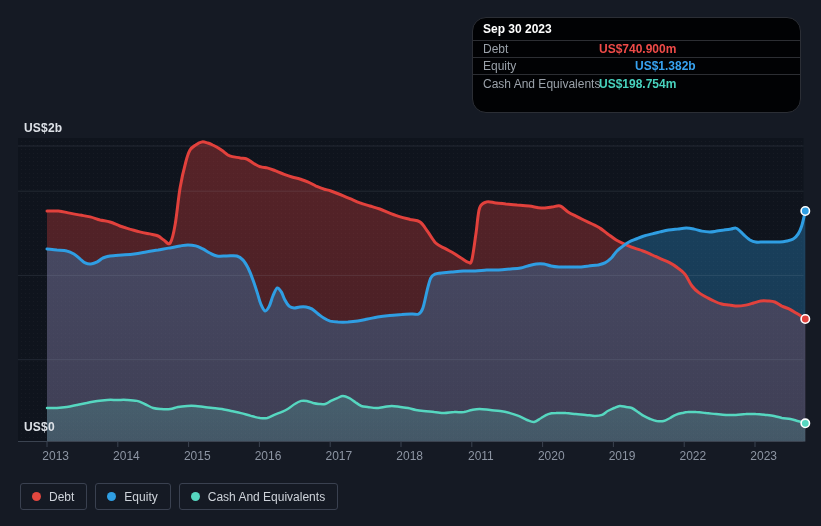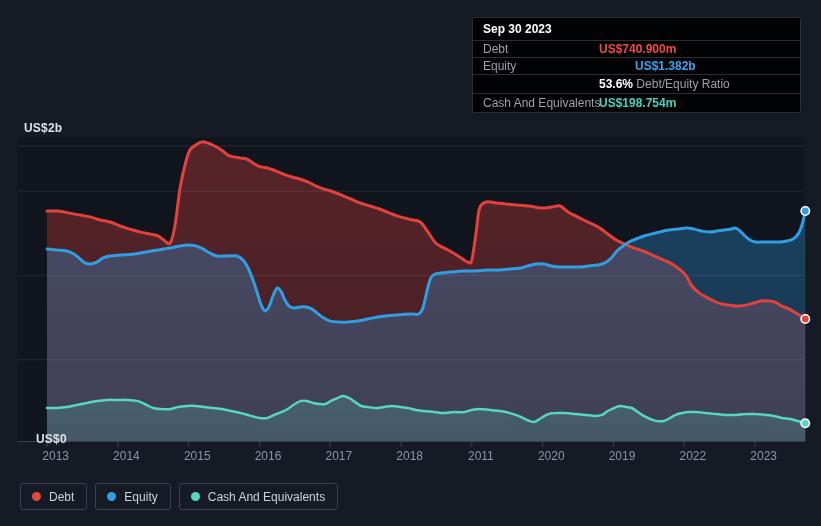--- a/index.html
+++ b/index.html
@@ -8,30 +8,30 @@
     background:#151a24;font-family:"Liberation Sans",sans-serif;
     -webkit-font-smoothing:antialiased;
   }
   .plot{position:absolute;left:0;top:0;width:821px;height:526px;}
   svg.chart{position:absolute;left:0;top:0;}
   .ylabel{
     position:absolute;left:24px;color:#dde1e7;font-size:12px;font-weight:bold;
     letter-spacing:0.2px;
   }
   .ylabel.top{top:121px;}
-  .ylabel.bottom{top:432px;margin-left:12px;}
+  .ylabel.bottom{top:420px;}
   .xlabel{
     position:absolute;width:44px;text-align:right;top:449px;
     color:#8d95a3;font-size:12px;
   }
   
   .tooltip{
     position:absolute;left:472px;top:17px;width:329px;height:96px;
     background:#010204;border:1px solid #2b2e35;box-sizing:border-box;
-    border-radius:2px;font-size:12px;
+    border-radius:14px;font-size:12px;
   }
   .tt-title{
     height:22px;line-height:23px;padding-left:10px;color:#ffffff;font-weight:bold;
   }
   .tt-row{
     position:relative;height:16px;line-height:17px;border-top:1px solid #2c2e33;
     padding-left:10px;
   }
   .tt-row.tall{height:18px;line-height:19px;}
   .tt-label{color:#9aa1a9;}
@@ -120,23 +120,20 @@
     <div class="tt-title">Sep 30 2023</div>
     <div class="tt-row">
       <span class="tt-label">Debt</span>
       <span class="tt-value" style="color: rgb(239, 75, 72);">US$740.900m</span>
     </div>
     <div class="tt-row">
       <span class="tt-label">Equity</span>
       <span class="tt-value" style="color: rgb(56, 163, 241); margin-left: 36px;">US$1.382b</span>
     </div>
     <div class="tt-row tall">
-      <span class="tt-value"><span class="tt-ratio-bold">53.6%</span><span class="tt-ratio-rest"> Debt/Equity Ratio</span></span>
-    </div>
-    <div class="tt-row tall">
       <span class="tt-label">Cash And Equivalents</span>
       <span class="tt-value" style="color: rgb(72, 210, 190);">US$198.754m</span>
     </div>
   </div>
 
   <div class="legend">
     <div class="legend-item">
       <span class="legend-dot" style="background: rgb(226, 71, 63);"></span>
       <span>Debt</span>
     </div>

